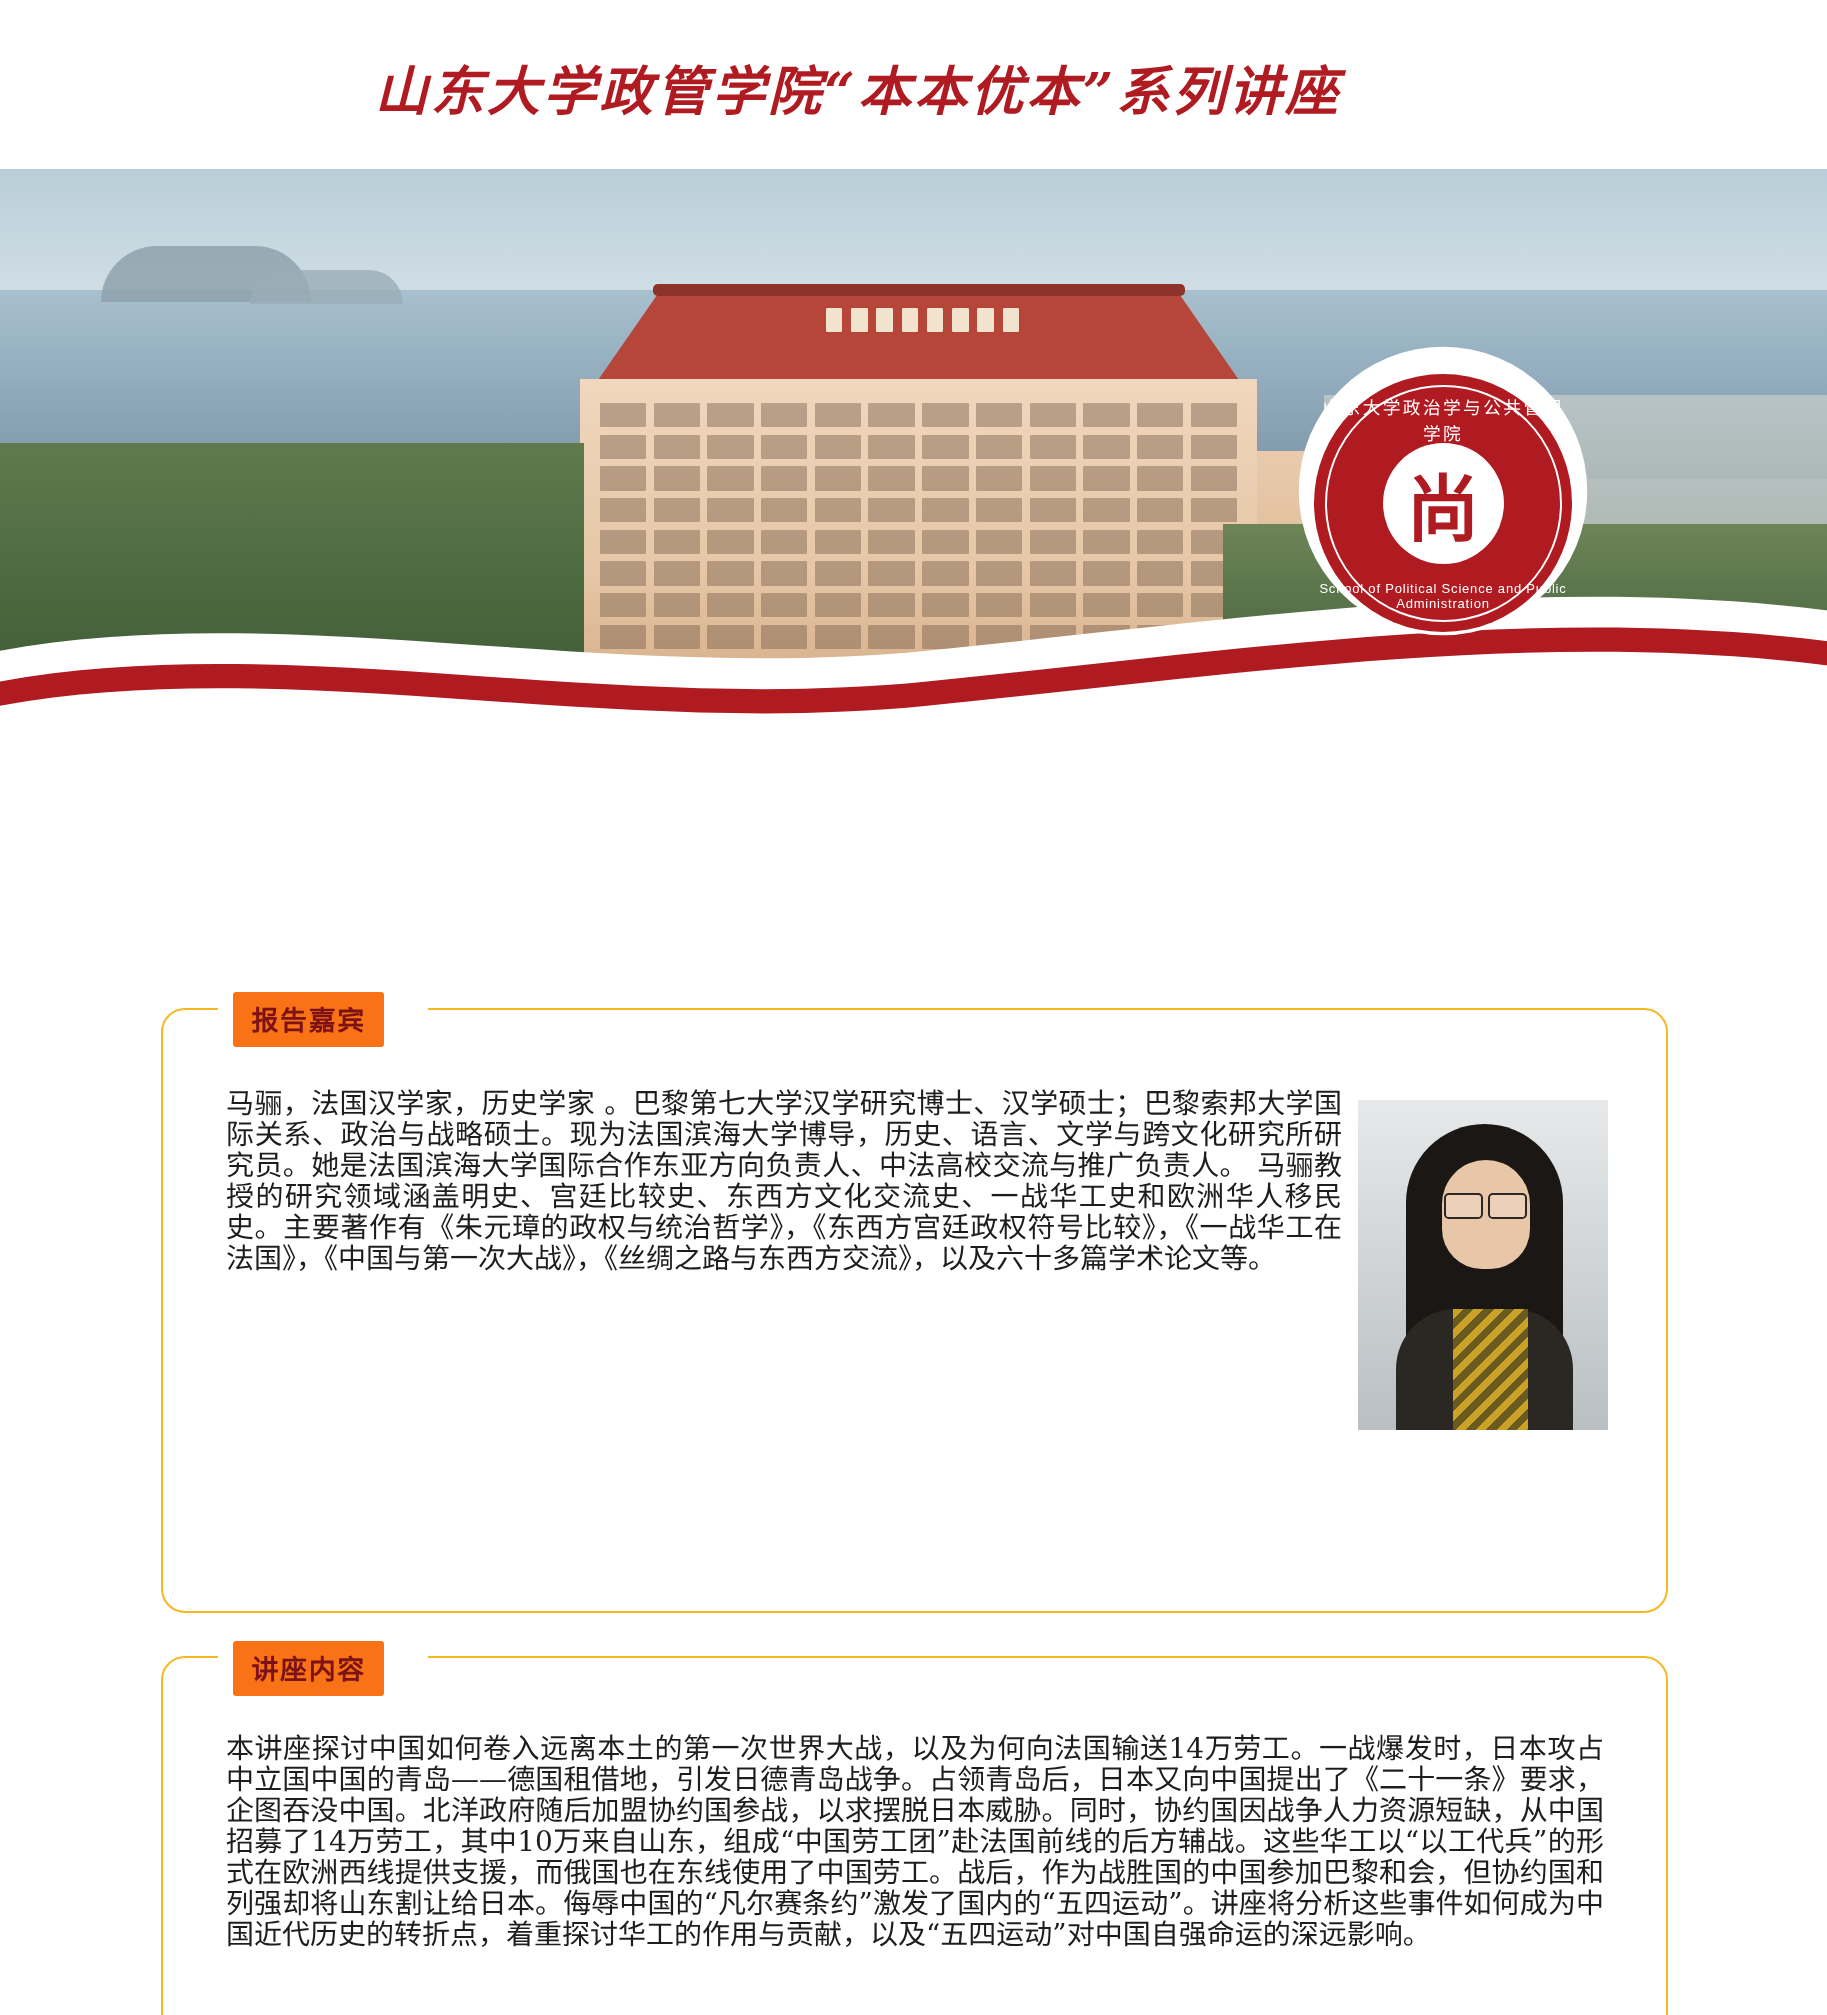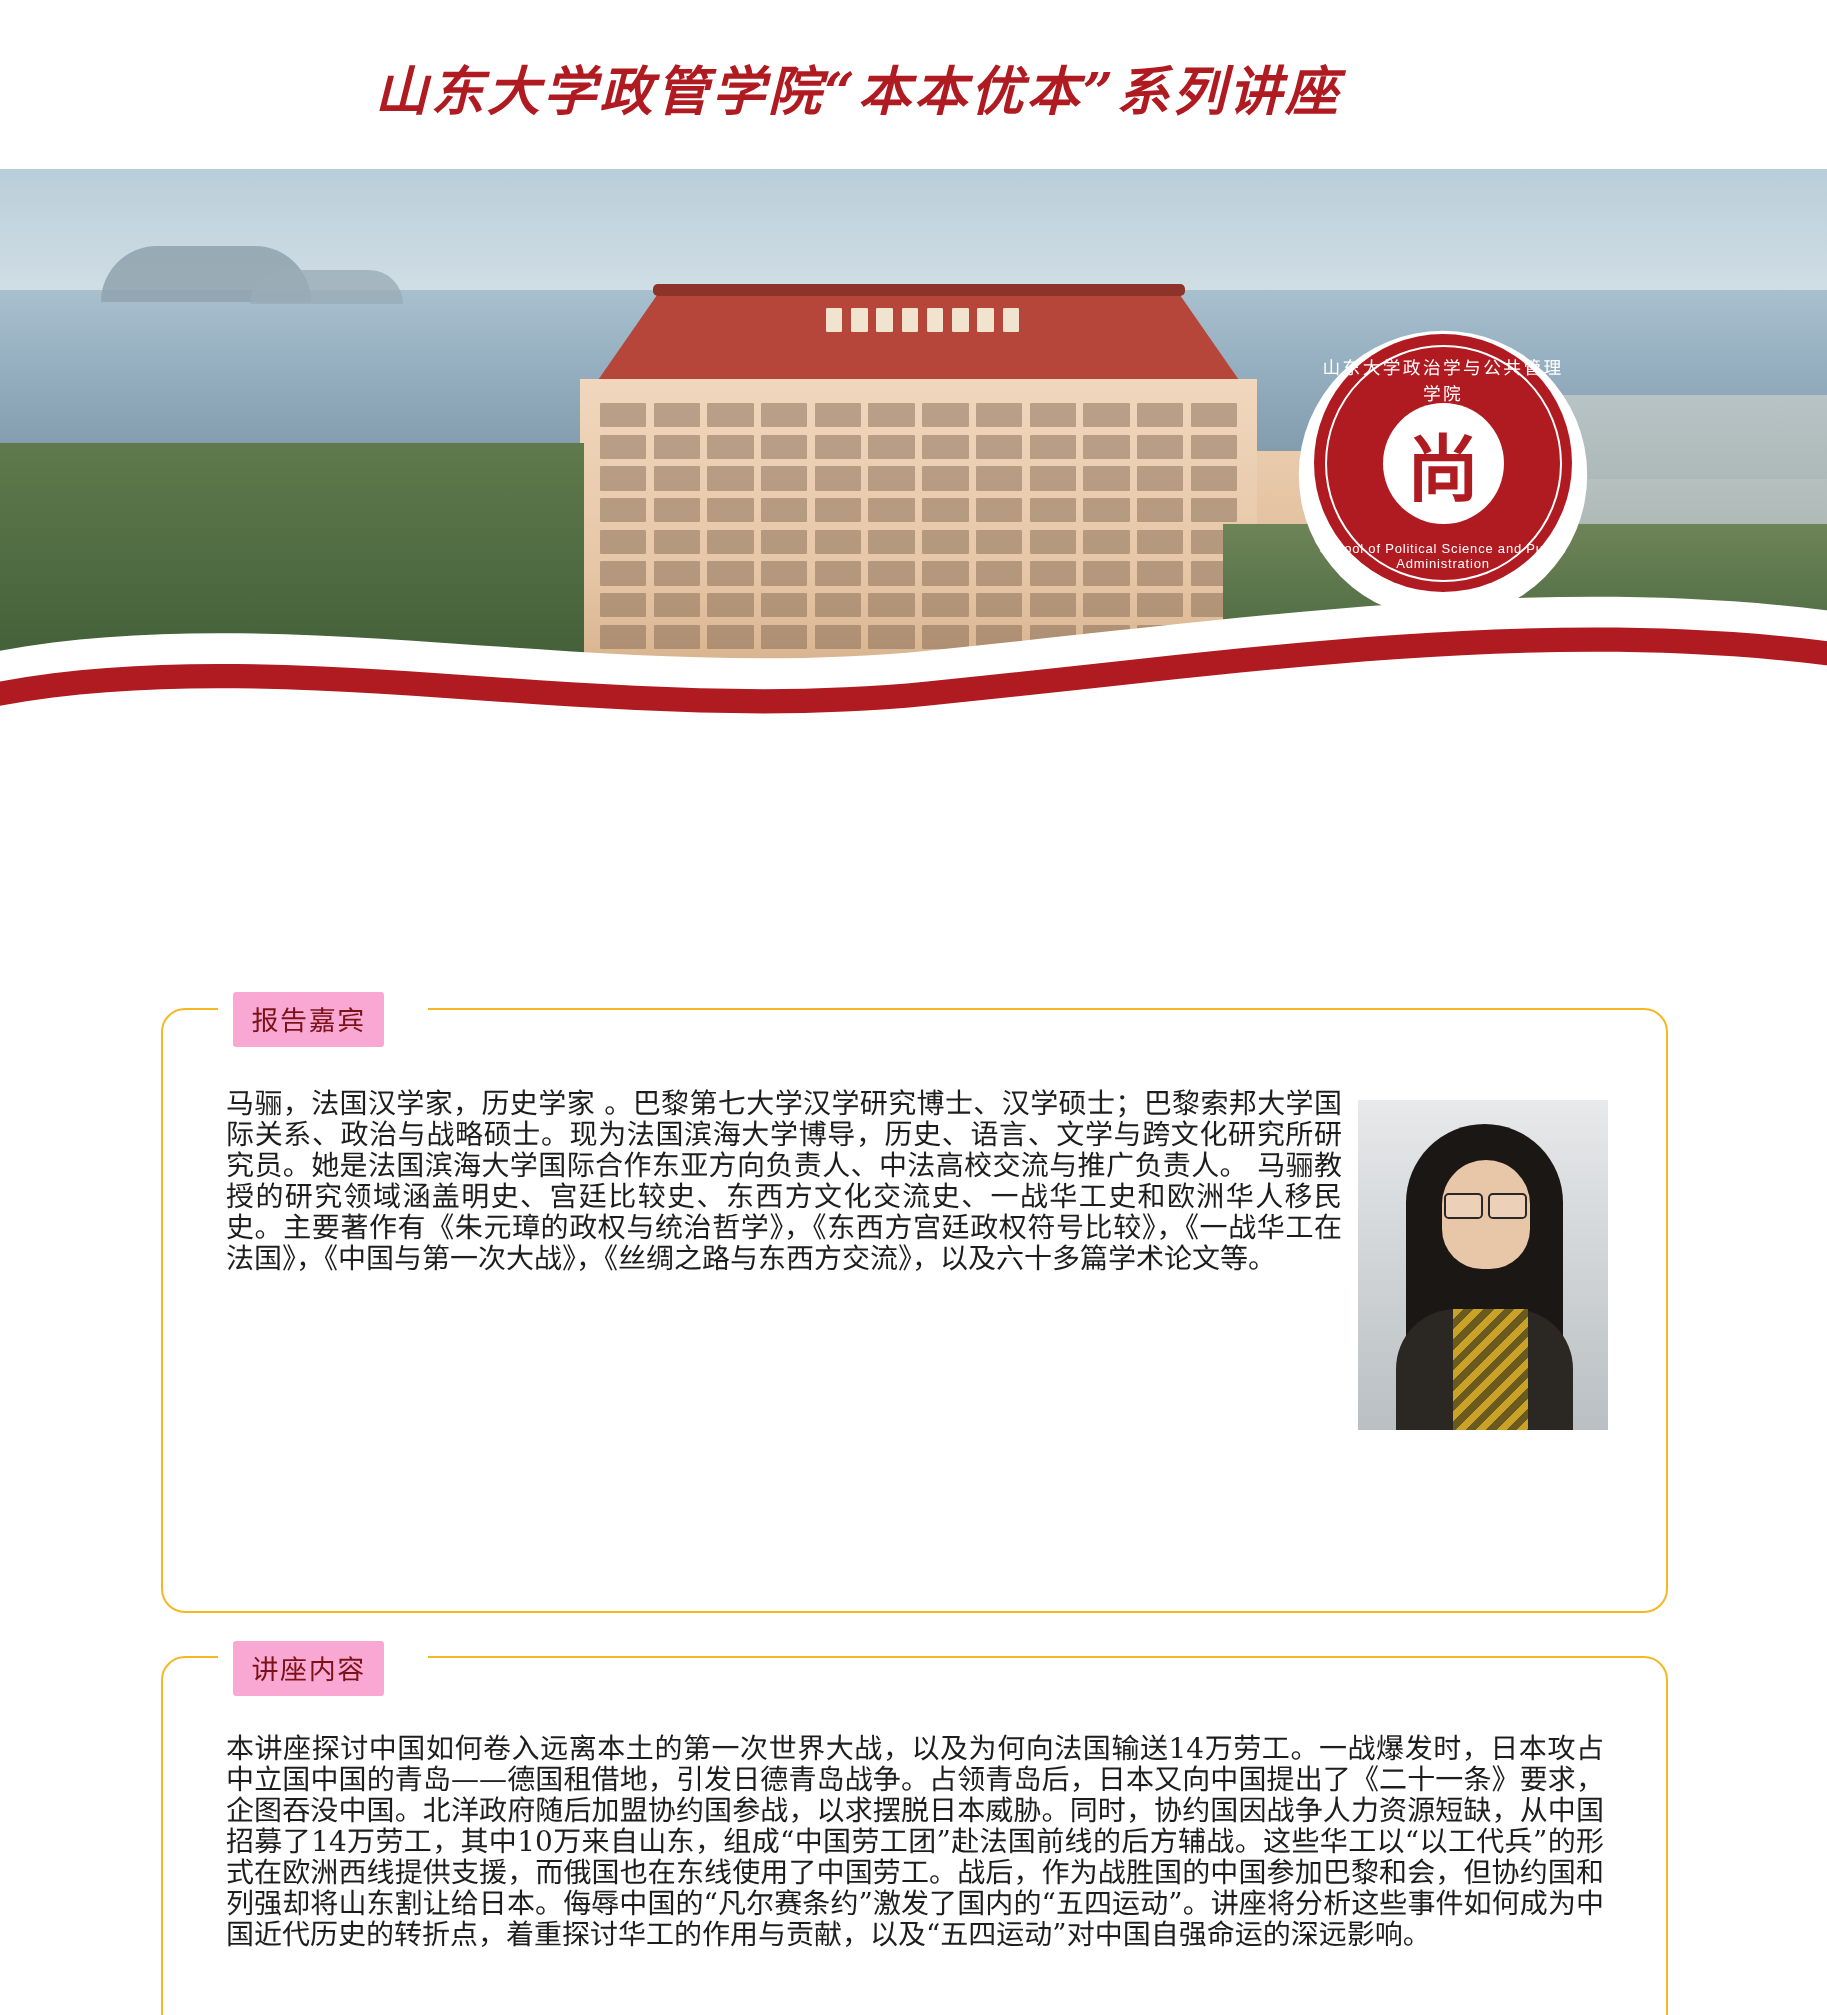--- a/index.html
+++ b/index.html
@@ -163,26 +163,26 @@
   
   .banner-red {
     position: absolute;
     top: 621px; left: 0;
     width: 1828px; height: 105px;
   }
 
   
   .logo-badge {
     position: absolute;
-    top: 334px; left: 1302px;
+    top: 350px; left: 1302px;
     width: 282px; height: 282px;
     border-radius: 50%;
     background: #ffffff;
     display: flex;
-    align-items: flex-start;
+    align-items: flex-end;
     justify-content: center;
     box-shadow: 0 0 0 3.2px #ffffff;
   }
   .logo-inner {
     width: 258px; height: 258px;
     border-radius: 50%;
     background: #b01b22;
     position: relative;
     display: flex;
     align-items: center;
@@ -240,23 +240,23 @@
   
   .card {
     position: absolute;
     border: 2.4px solid #f5b820;
     border-radius: 24px;
     box-sizing: border-box;
     background: #ffffff;
   }
   .card-tag {
     position: absolute;
-    background: #f9a8d4;
+    background: #f97316;
     color: #7a1216;
-    font-weight: normal;
+    font-weight: bold;
     font-size: 27px;
     padding: 7.3px 18.5px 8.9px;
     letter-spacing: 1.6px;
     border-radius: 3.2px;
     z-index: 3;
     font-family: "DejaVu Serif", "Liberation Serif", serif;
   }
   .tag-mask {
     position: absolute;
     background: #ffffff;

